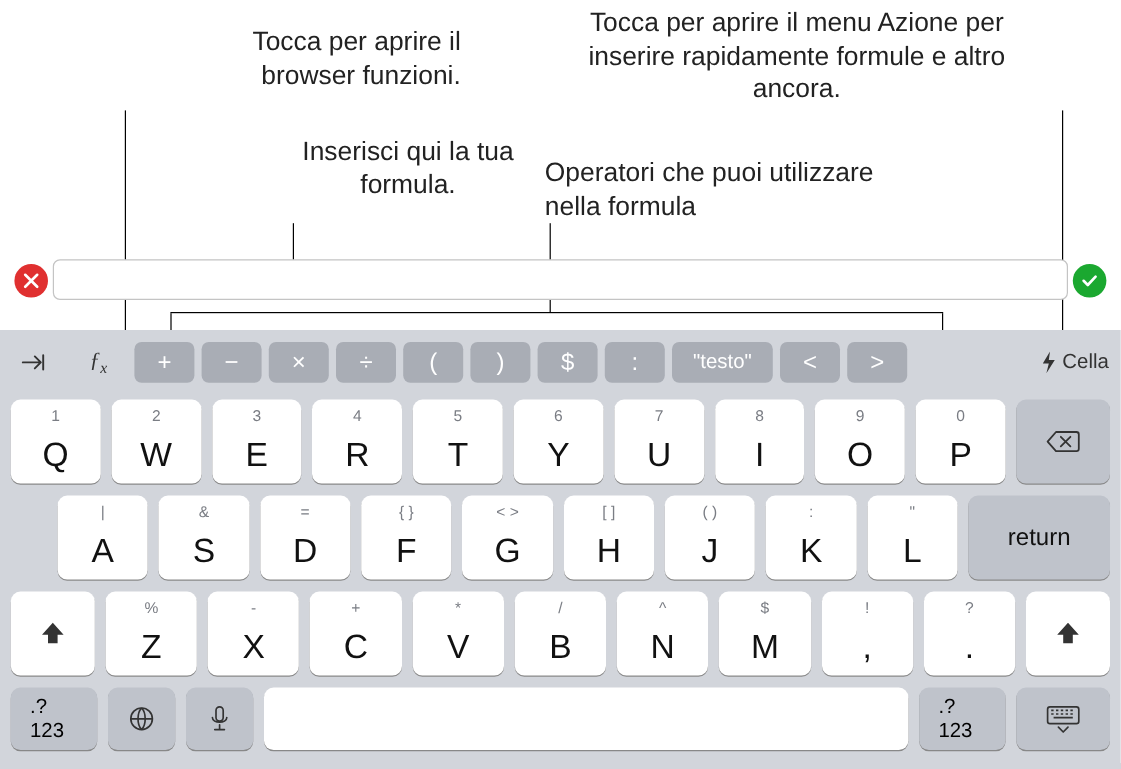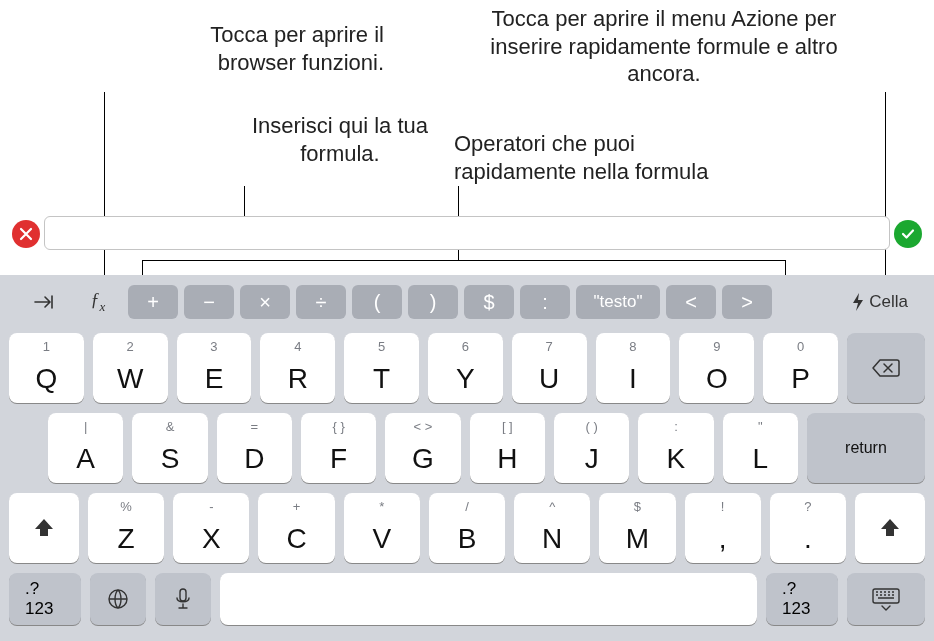--- a/index.html
+++ b/index.html
@@ -36,21 +36,21 @@
   .ck { right: 12px; top: 220px; background:#1ba830; }
   .x-svg, .ck-svg { width:14px; height:14px; }
 
   
   .editor-bar { position:absolute; left:44px; right:44px; top:216px; height:34px; border:1px solid #c4c4c4; border-radius:6px; background:#fff; }
 
   
   .kb { position:absolute; left:0; right:0; top:275px; bottom:0; background:#d2d5db; }
 
   
-  .fnrow { position:absolute; left:0; right:0; top:8px; height:38px; display:flex; align-items:center; gap:6px; padding:0 20px; }
+  .fnrow { position:absolute; left:0; right:0; top:8px; height:38px; display:flex; align-items:center; gap:6px; padding:0 4px; }
   .tabbtn, .fxbtn { width:48px; height:34px; display:flex; align-items:center; justify-content:center; font-size:16px; color:#333; }
   .fxlabel { font-style: italic; font-family: Georgia, serif; font-size:18px; }
   .fxlabel sub { font-size:13px; font-style:italic; }
   .op { background:#a9adb5; color:#fff; border-radius:6px; height:34px; width:50px; display:flex; align-items:center; justify-content:center; font-size:20px; font-weight:500; }
   .op.wide { width:84px; font-size:17px; }
   .cellbtn { margin-left:auto; height:34px; display:flex; align-items:center; gap:4px; font-size:17px; color:#333; padding:0 6px; }
   .bolt-svg { width:14px; height:18px; }
 
   
   .row { position:absolute; left:0; right:0; display:flex; gap:9px; padding:0 9px; align-items:stretch; }
@@ -58,40 +58,40 @@
   .r2 { top:138px; height:70px; padding-left:48px; }
   .r3 { top:218px; height:70px; }
   .r4 { top:298px; height:52px; }
 
   .key { background:#fff; border-radius:8px; box-shadow:0 1px 0 #888; display:flex; flex-direction:column; align-items:center; justify-content:flex-end; padding-bottom:8px; position:relative; flex:1 1 0; }
   .key .sub { position:absolute; top:6px; font-size:13px; color:#7a7d84; display:flex; gap:12px; }
   .key .main { font-size:28px; color:#111; }
 
   .backspace { flex:0 0 78px; background:#bfc3cb; align-items:center; justify-content:center; padding:0; }
   .returnkey { flex:0 0 118px; background:#bfc3cb; align-items:center; justify-content:center; padding:0; }
-  .returnkey .main { font-size:16px; }
+  .returnkey .main { font-size:20px; }
   .shift { flex:0 0 70px; background:#fff; align-items:center; justify-content:center; padding:0; }
 
   .r4 .key, .r4 .graykey, .r4 .space { height:52px; }
   .modekey { flex:0 0 72px; background:#bfc3cb; align-items:center; justify-content:center; padding:16px; border-radius:8px; box-shadow:0 1px 0 #888; display:flex; }
   .modekey .main { font-size:17px; }
   .iconkey { flex:0 0 56px; background:#bfc3cb; align-items:center; justify-content:center; padding:0; border-radius:8px; box-shadow:0 1px 0 #888; display:flex; }
   .space { flex:1 1 auto; background:#fff; border-radius:8px; box-shadow:0 1px 0 #888; }
   .hidekb { flex:0 0 78px; background:#bfc3cb; align-items:center; justify-content:center; padding:0; border-radius:8px; box-shadow:0 1px 0 #888; display:flex; }
 
   svg { display:block; }
 </style>
 </head>
 <body>
 
 <div class="canvas">
 
   <div id="co-fx" class="callout">Tocca per aprire il browser funzioni.</div>
   <div id="co-formula" class="callout">Inserisci qui la tua formula.</div>
-  <div id="co-ops" class="callout">Operatori che puoi rapidamente nella formula</div>
+  <div id="co-ops" class="callout">Operatori che puoi utilizzare nella formula</div>
   <div id="co-cella" class="callout">Tocca per aprire il menu Azione per inserire rapidamente formule e altro ancora.</div>
 
   <div class="leader l-fx"></div>
   <div class="leader l-formula"></div>
   <div class="leader l-ops"></div>
   <div class="leader l-cella"></div>
   <div class="bracket"></div>
 
   <div class="circ cx">
     <svg class="x-svg" viewBox="0 0 14 14">

